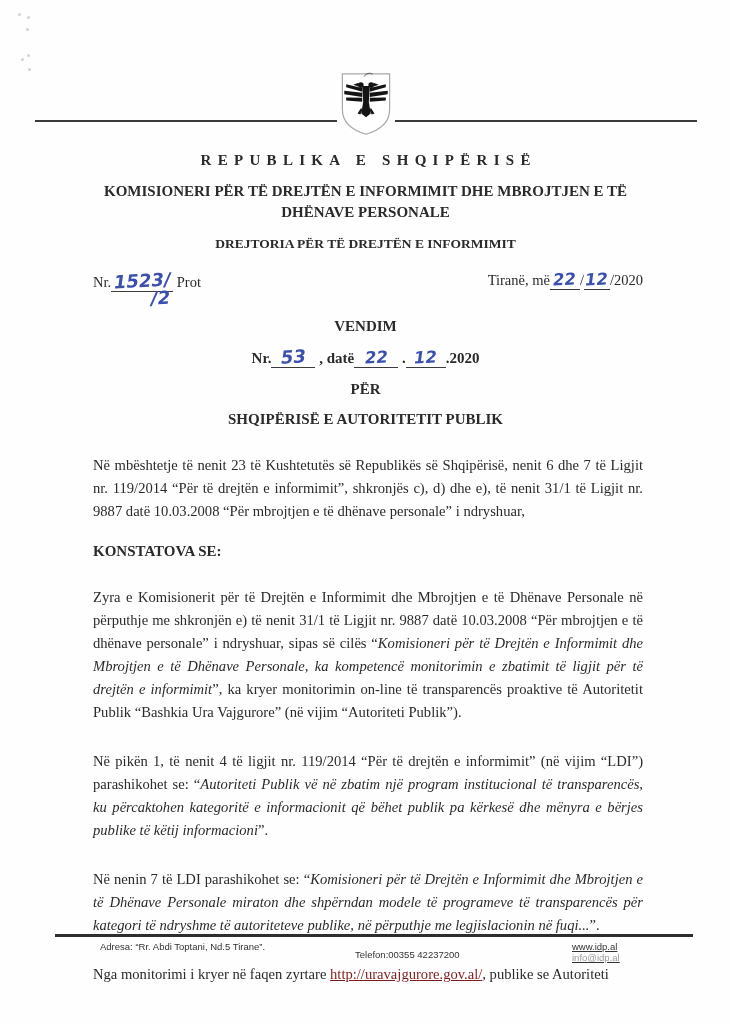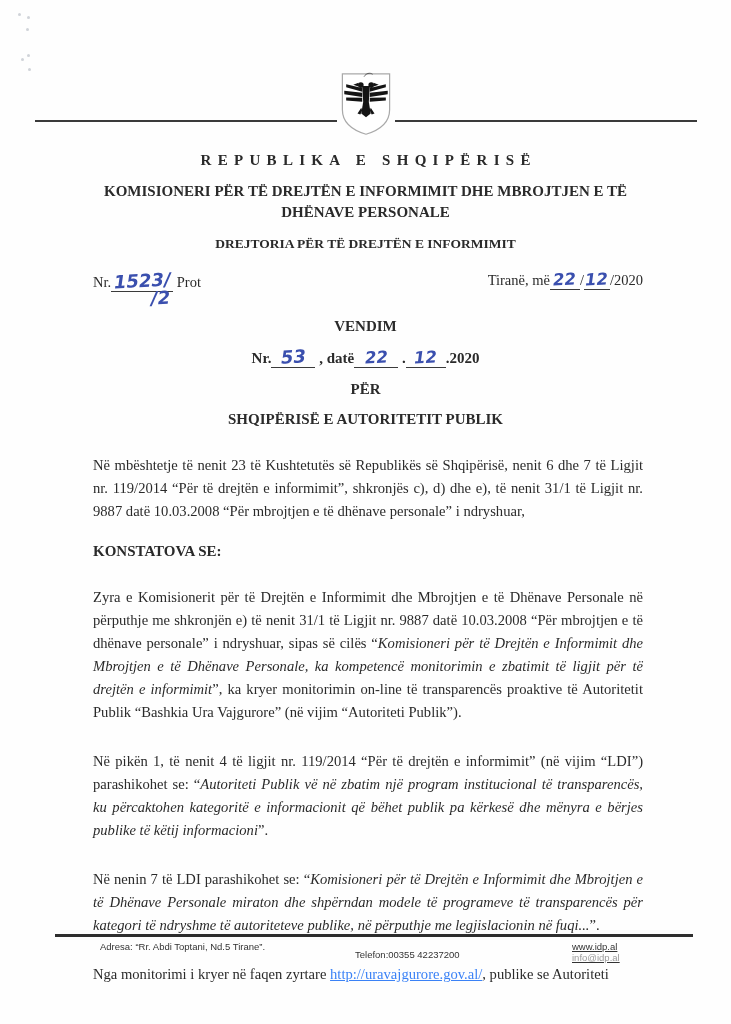--- a/index.html
+++ b/index.html
@@ -44,21 +44,21 @@
   .decision{text-align:center;margin-top:26px;font-weight:bold;font-size:15px;}
   .decision .row{margin-top:13px;}
   .decision .row:first-child{margin-top:0;}
 
   
   main{margin:0 88px 0 93px;}
   main p{margin:0;text-align:justify;font-size:14.6px;line-height:23px;}
   .p-space{margin-top:26px !important;}
   .konstatova{text-align:left;font-weight:bold;font-size:15px;margin-top:20px;}
   .it{font-style:italic;}
-  .doclink{text-decoration:underline;color:#3b82f6;cursor:pointer;}
+  .doclink{text-decoration:underline;color:#7f1d1d;cursor:pointer;}
 
   
   .footer-rule{position:absolute;left:55px;top:934px;width:638px;height:2.5px;background:#2e2e2e;}
   .footer-text{position:absolute;top:941px;left:0;width:586px;height:20px;
     font-family:"Liberation Sans", sans-serif;font-size:9.5px;color:#333;}
   .f-adresa{position:absolute;left:100px;top:0;}
   .f-telefon{position:absolute;left:355px;top:8px;}
   .f-web{position:absolute;left:572px;top:0;text-decoration:underline;}
   .f-web .muted{color:#9a9a9a;}
 </style>

